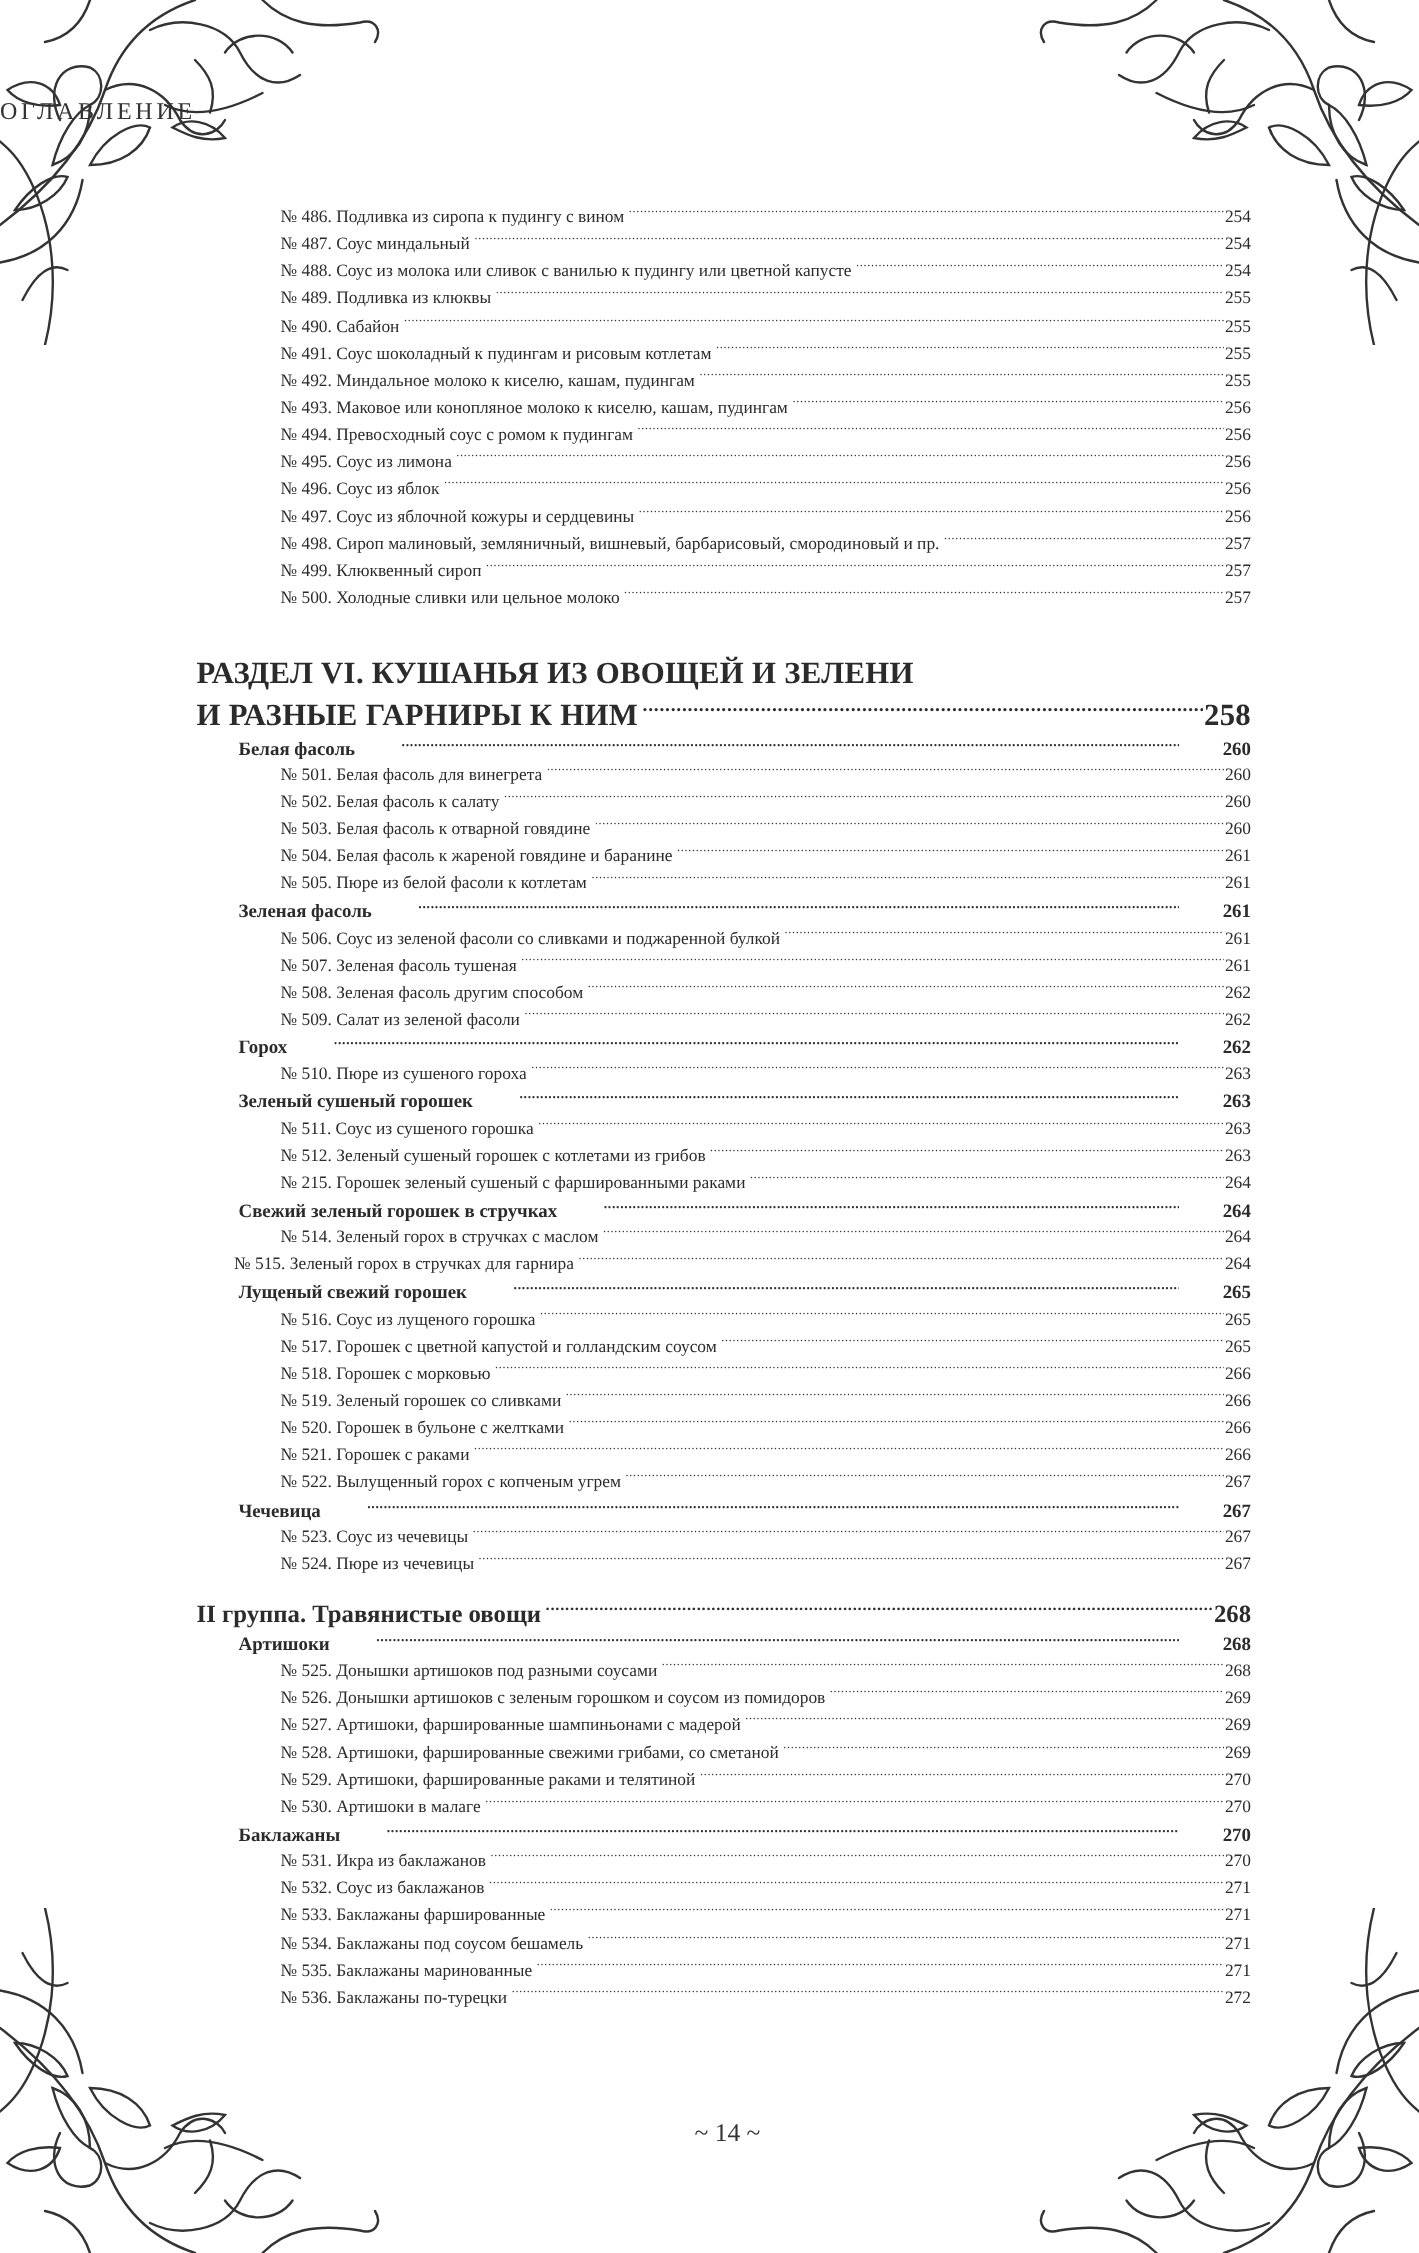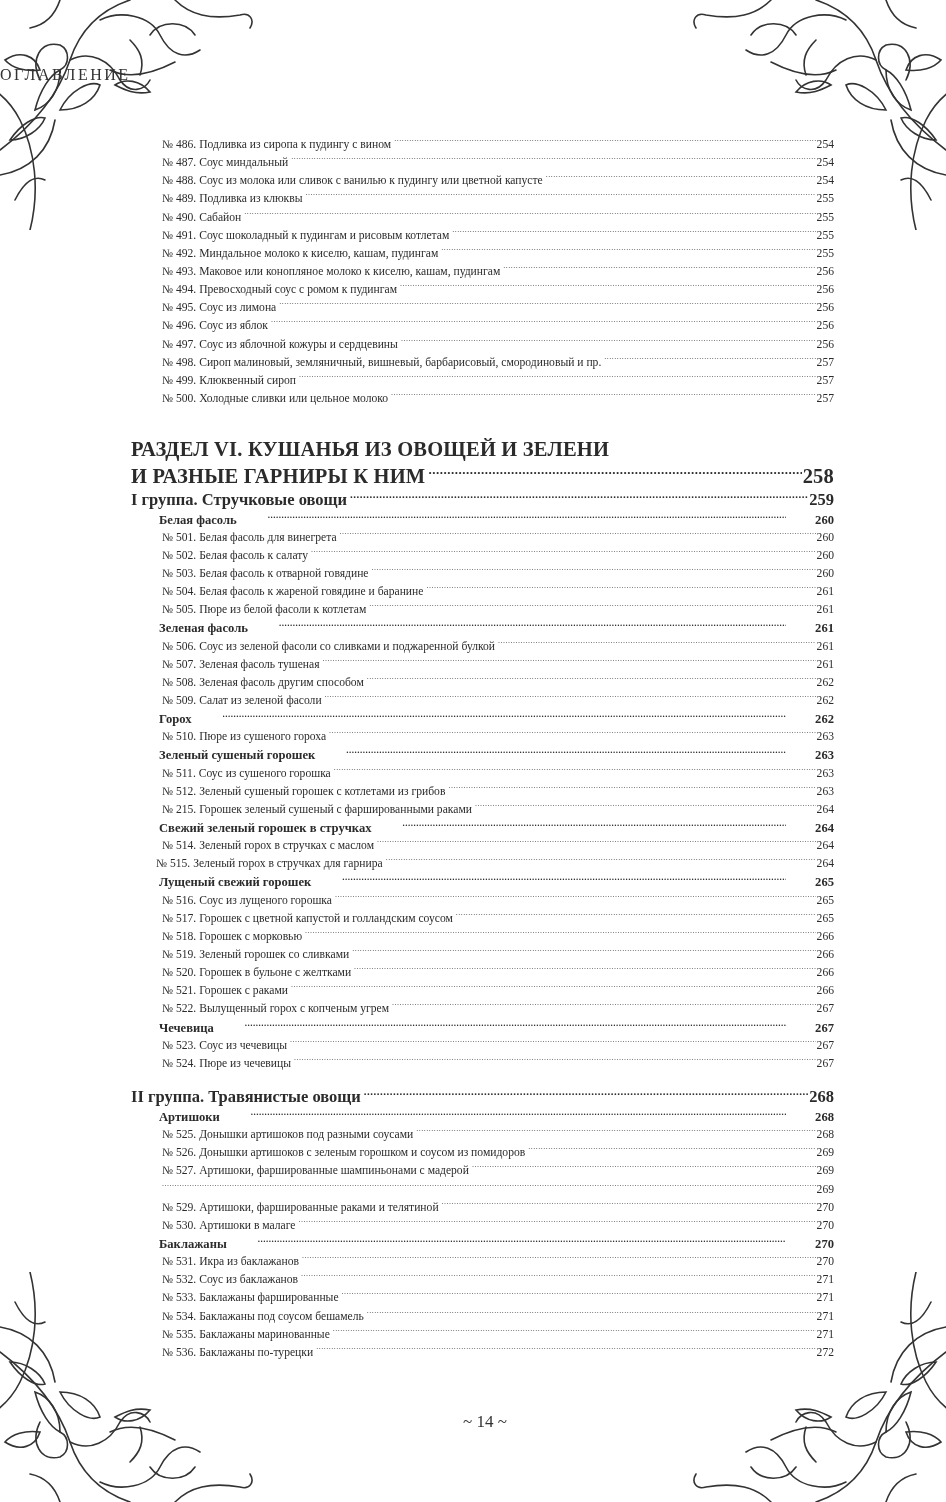--- a/index.html
+++ b/index.html
@@ -31,21 +31,21 @@
   .row .t { flex: 0 0 auto; padding-right: 3px; }
   .row .dots {
     flex: 1 1 auto; overflow: hidden; height: 1em; position: relative;
   }
   .row .dots::after {
     content: "................................................................................................................................................................................................................................................................................................";
     position: absolute; left: 0; bottom: 0; white-space: nowrap; letter-spacing: 0.5px;
   }
   .row .p { flex: 0 0 auto; padding-left: 1px; }
 
-  .recipe { margin-left: 31px; font-size: 11.6px; height: 18.15px; line-height: 18px; }
+  .recipe { margin-left: 56px; font-size: 11.6px; height: 18.15px; line-height: 18px; }
   .recipe .dots::after { font-size: 8px; }
   .recipe.indent2 { margin-left: 25px; }
 
   .sub { margin-left: 28px; font-size: 12.6px; font-weight: bold; height: 18.15px; line-height: 18px; gap: 28px; }
   .sub .dots::after { font-size: 9px; }
 
   .group { font-size: 16.5px; font-weight: bold; height: 22px; line-height: 22px; }
   .group .dots::after { font-size: 11px; }
 
   .section-title { font-size: 20.5px; font-weight: bold; line-height: 26px; letter-spacing: 0.2px; margin-top: 12px; }
@@ -226,25 +226,20 @@
   <div class="gap-section"></div>
   <div class="section-title">
     <div class="l1">РАЗДЕЛ VI. КУШАНЬЯ ИЗ ОВОЩЕЙ И ЗЕЛЕНИ</div>
     <div class="row">
       <span class="t">И РАЗНЫЕ ГАРНИРЫ К НИМ</span>
       <span class="dots"></span>
       <span class="p">258</span>
     </div>
   </div>
   <div id="groups">
-      <div class="row group">
-        <span class="t">I группа. Стручковые овощи</span>
-        <span class="dots"></span>
-        <span class="p">259</span>
-      </div>
       <div class="row sub">
         <span class="t">Белая фасоль</span>
         <span class="dots"></span>
         <span class="p">260</span>
       </div>
       <div class="row recipe">
         <span class="t">№ 501. Белая фасоль для винегрета</span>
         <span class="dots"></span>
         <span class="p">260</span>
       </div>
@@ -413,20 +408,21 @@
         <span class="t">№ 526. Донышки артишоков с зеленым горошком и соусом из помидоров</span>
         <span class="dots"></span>
         <span class="p">269</span>
       </div>
       <div class="row recipe">
         <span class="t">№ 527. Артишоки, фаршированные шампиньонами с мадерой</span>
         <span class="dots"></span>
         <span class="p">269</span>
       </div>
       <div class="row recipe">
+        <span class="t">№ 528. Артишоки, фаршированные свежими грибами, со сметаной</span>
         <span class="dots"></span>
         <span class="p">269</span>
       </div>
       <div class="row recipe">
         <span class="t">№ 529. Артишоки, фаршированные раками и телятиной</span>
         <span class="dots"></span>
         <span class="p">270</span>
       </div>
       <div class="row recipe">
         <span class="t">№ 530. Артишоки в малаге</span>

